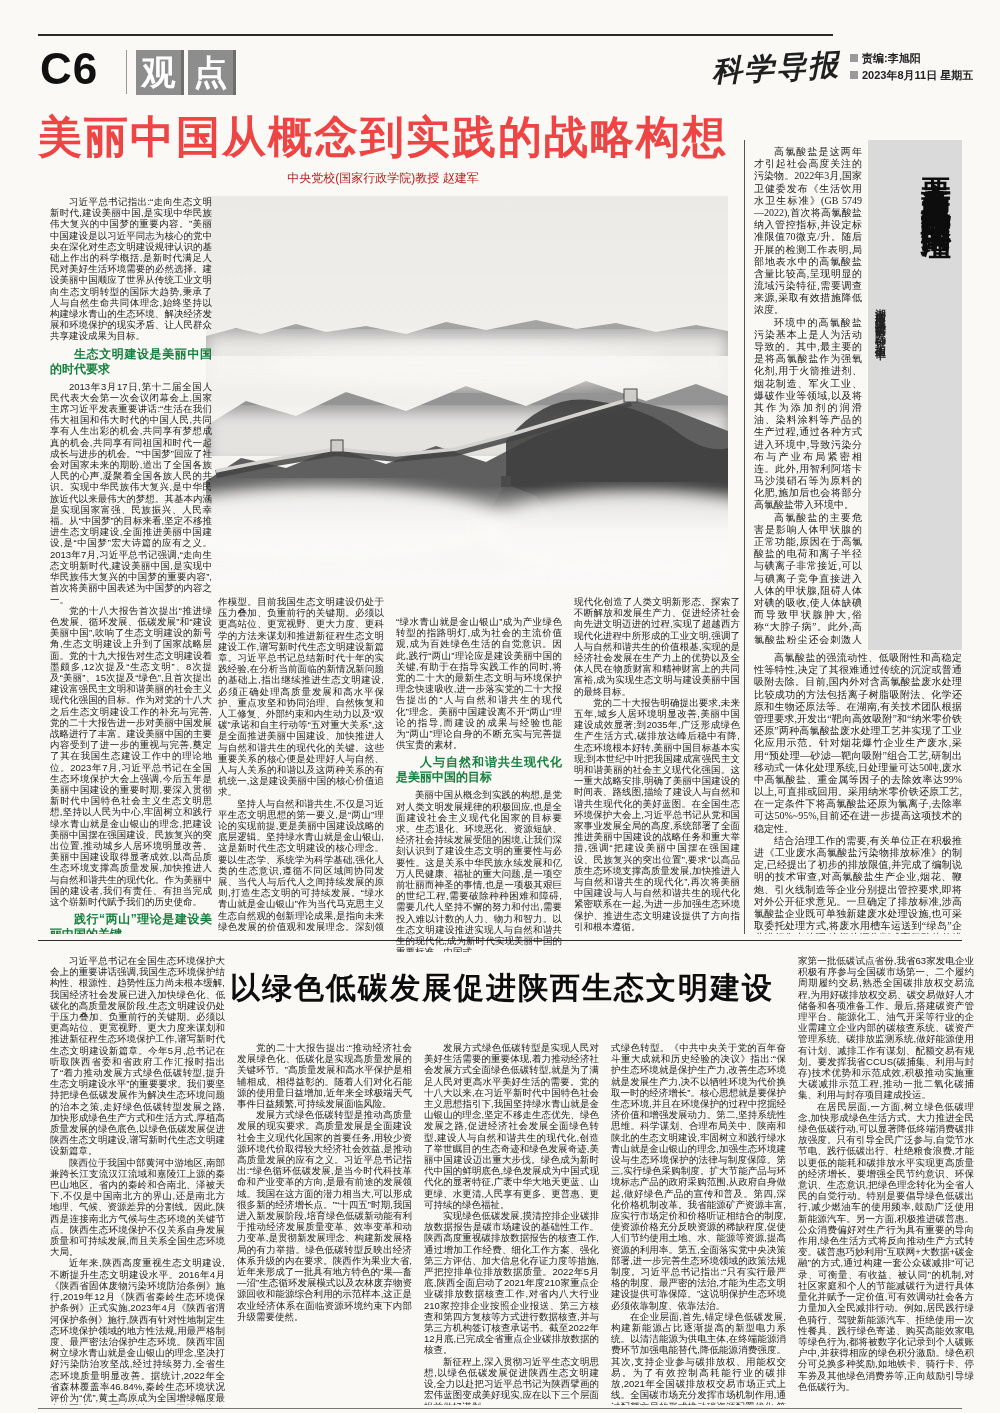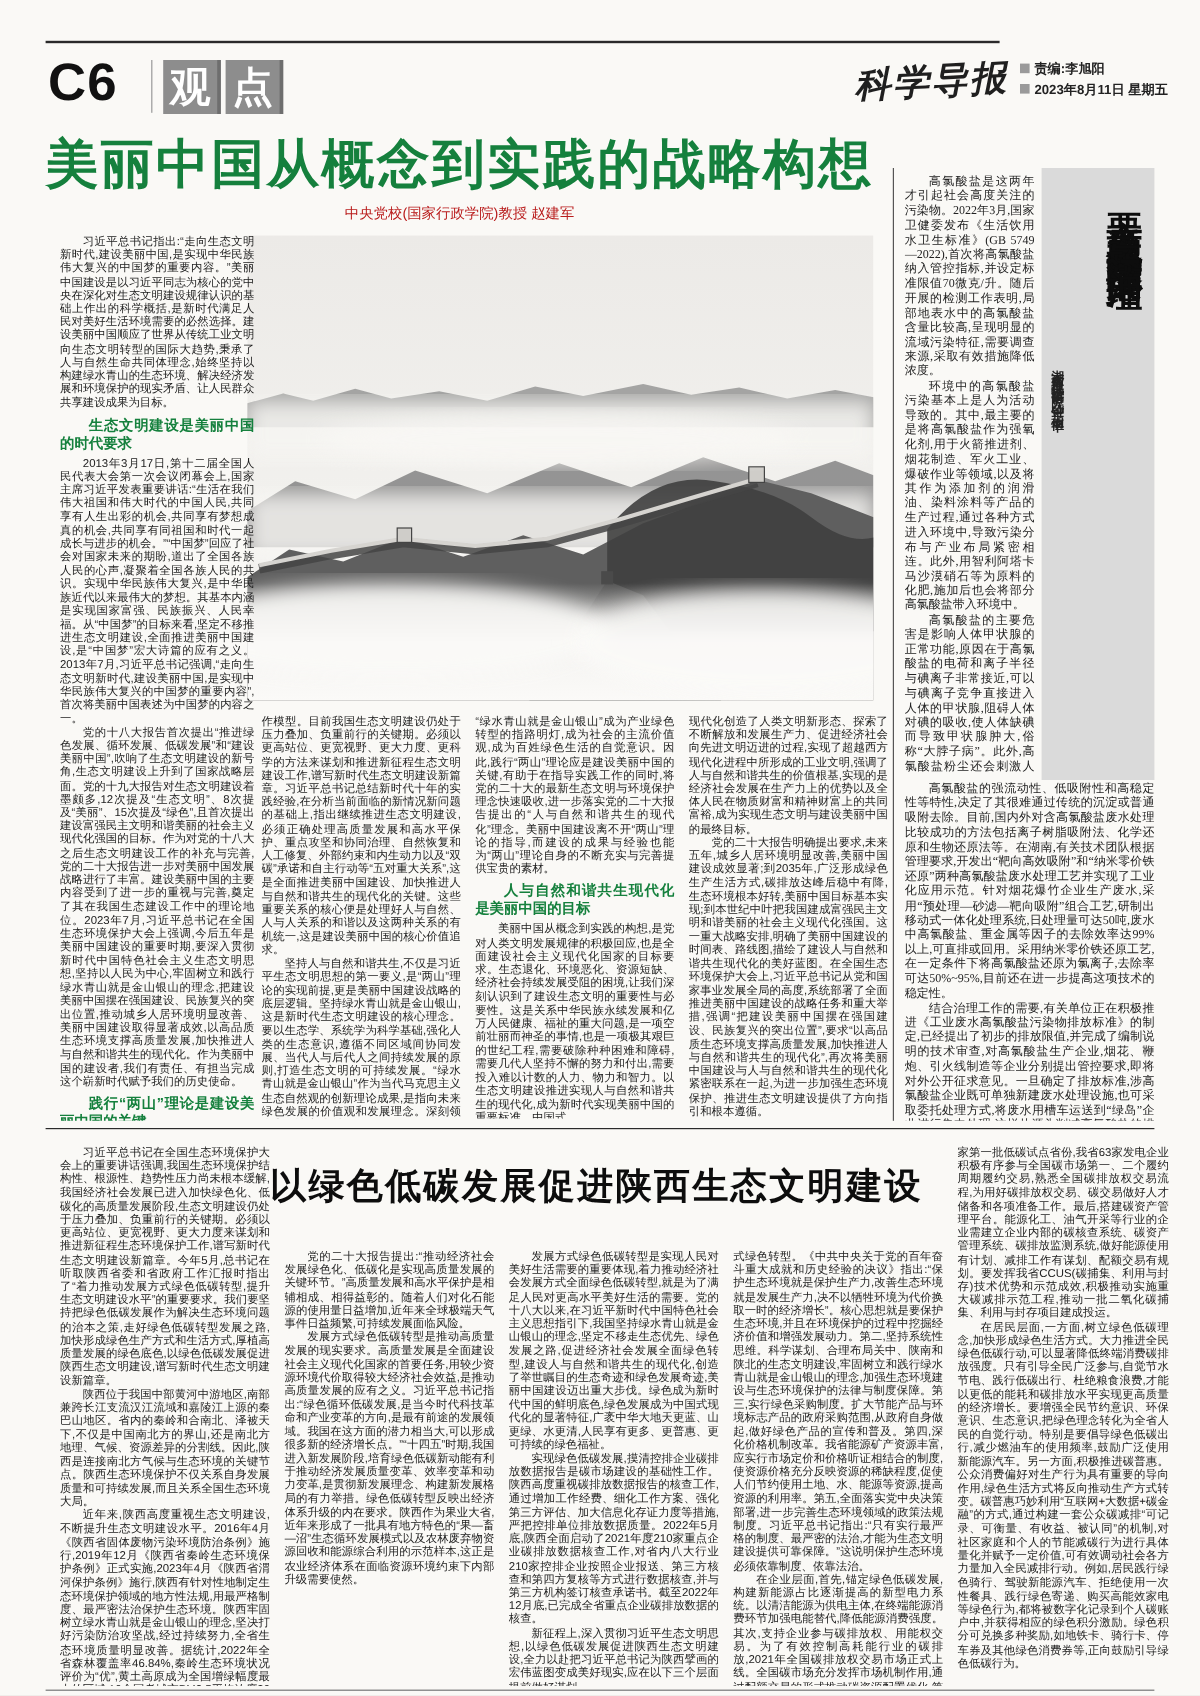--- a/index.html
+++ b/index.html
@@ -10,38 +10,38 @@
   .rule-v{position:absolute;background:#555;width:1px;}
   
   .pagecode{font-size:44px;font-weight:bold;letter-spacing:1px;color:#111;}
   .secbox{width:45px;height:45px;background:#8d8d8d;color:#fff;display:flex;align-items:center;justify-content:center;
           font-size:34px;font-weight:bold;border-right:3px solid #6e6e6e;}
   .masthead{font-family:"Liberation Serif",serif;font-style:italic;font-weight:bold;font-size:30px;
             transform:rotate(-3deg);color:#1f1f1f;letter-spacing:2px;}
   .edline{font-size:11px;color:#222;line-height:17px;font-weight:bold;}
   .edline .sq{display:inline-block;width:8px;height:8px;background:#9a9a9a;margin-right:4px;}
   
-  .mainhead{font-size:44px;font-weight:900;letter-spacing:2px;text-align:center;color:#15803d;
+  .mainhead{font-size:44px;font-weight:900;letter-spacing:2px;text-align:center;color:#ef4444;
             font-family:"Liberation Sans",sans-serif;white-space:nowrap;}
   .mainby{font-size:12px;text-align:center;color:#b91c1c;}
   .col{position:absolute;overflow:hidden;text-align:justify;}
   .col p{margin:0;}
   .bodytext{font-size:9.5px;line-height:1.18;color:#1c1c1c;margin-left:12px;}
   .b-p{text-indent:2em;}
   .b-pc{text-indent:0;}
   .b-h{font-weight:bold;font-size:12px;line-height:1.25;text-indent:2em;margin:5px 0 4px 0 !important;color:#15803d;}
   
   .kai{font-family:"Liberation Serif",serif;font-size:10px;line-height:1.22;color:#222;}
   .kai .b-p{text-indent:2em;}
   .graypanel{background:#dadada;}
   .vtitle{writing-mode:vertical-rl;font-size:30px;font-weight:900;letter-spacing:4px;color:#0d0d0d;
           font-family:"Liberation Sans",sans-serif;}
   .vauthor{writing-mode:vertical-rl;font-size:10.5px;letter-spacing:2px;color:#222;font-weight:bold;}
   
-  .bothead{font-size:30px;font-weight:900;letter-spacing:2px;text-align:left;color:#0d0d0d;
+  .bothead{font-size:30px;font-weight:900;letter-spacing:2px;text-align:right;color:#0d0d0d;
            font-family:"Liberation Serif",serif;white-space:nowrap;}
   .botby{font-size:11px;text-align:center;color:#222;}
   .photo-frame{position:absolute;left:206px;top:196px;width:522px;height:388px;overflow:hidden;}
 </style>
 </head>
 <body>
 
 <div class="page">
 
   <div class="rule-h" style="left:38px;top:34px;width:795px;height:2px;"></div>
@@ -111,21 +111,21 @@
       <p class="b-p">习近平总书记指出:“走向生态文明新时代,建设美丽中国,是实现中华民族伟大复兴的中国梦的重要内容。”美丽中国建设是以习近平同志为核心的党中央在深化对生态文明建设规律认识的基础上作出的科学概括,是新时代满足人民对美好生活环境需要的必然选择。建设美丽中国顺应了世界从传统工业文明向生态文明转型的国际大趋势,秉承了人与自然生命共同体理念,始终坚持以构建绿水青山的生态环境、解决经济发展和环境保护的现实矛盾、让人民群众共享建设成果为目标。</p>
       <p class="b-h">生态文明建设是美丽中国的时代要求</p>
       <p class="b-p">2013年3月17日,第十二届全国人民代表大会第一次会议闭幕会上,国家主席习近平发表重要讲话:“生活在我们伟大祖国和伟大时代的中国人民,共同享有人生出彩的机会,共同享有梦想成真的机会,共同享有同祖国和时代一起成长与进步的机会。”“中国梦”回应了社会对国家未来的期盼,道出了全国各族人民的心声,凝聚着全国各族人民的共识。实现中华民族伟大复兴,是中华民族近代以来最伟大的梦想。其基本内涵是实现国家富强、民族振兴、人民幸福。从“中国梦”的目标来看,坚定不移推进生态文明建设,全面推进美丽中国建设,是“中国梦”宏大诗篇的应有之义。2013年7月,习近平总书记强调,“走向生态文明新时代,建设美丽中国,是实现中华民族伟大复兴的中国梦的重要内容”,首次将美丽中国表述为中国梦的内容之一。</p>
       <p class="b-p">党的十八大报告首次提出“推进绿色发展、循环发展、低碳发展”和“建设美丽中国”,吹响了生态文明建设的新号角,生态文明建设上升到了国家战略层面。党的十九大报告对生态文明建设着墨颇多,12次提及“生态文明”、8次提及“美丽”、15次提及“绿色”,且首次提出建设富强民主文明和谐美丽的社会主义现代化强国的目标。作为对党的十八大之后生态文明建设工作的补充与完善,党的二十大报告进一步对美丽中国发展战略进行了丰富。建设美丽中国的主要内容受到了进一步的重视与完善,奠定了其在我国生态建设工作中的理论地位。2023年7月,习近平总书记在全国生态环境保护大会上强调,今后五年是美丽中国建设的重要时期,要深入贯彻新时代中国特色社会主义生态文明思想,坚持以人民为中心,牢固树立和践行绿水青山就是金山银山的理念,把建设美丽中国摆在强国建设、民族复兴的突出位置,推动城乡人居环境明显改善、美丽中国建设取得显著成效,以高品质生态环境支撑高质量发展,加快推进人与自然和谐共生的现代化。作为美丽中国的建设者,我们有责任、有担当完成这个崭新时代赋予我们的历史使命。</p>
       <p class="b-h">践行“两山”理论是建设美丽中国的关键</p>
     </div>
   <div class="col bodytext" style="left:206px;top:596px;width:166px;height:336px;">
       <p class="b-pc">作模型。目前我国生态文明建设仍处于压力叠加、负重前行的关键期。必须以更高站位、更宽视野、更大力度、更科学的方法来谋划和推进新征程生态文明建设工作,谱写新时代生态文明建设新篇章。习近平总书记总结新时代十年的实践经验,在分析当前面临的新情况新问题的基础上,指出继续推进生态文明建设,必须正确处理高质量发展和高水平保护、重点攻坚和协同治理、自然恢复和人工修复、外部约束和内生动力以及“双碳”承诺和自主行动等“五对重大关系”,这是全面推进美丽中国建设、加快推进人与自然和谐共生的现代化的关键。这些重要关系的核心便是处理好人与自然、人与人关系的和谐以及这两种关系的有机统一,这是建设美丽中国的核心价值追求。</p>
       <p class="b-p">坚持人与自然和谐共生,不仅是习近平生态文明思想的第一要义,是“两山”理论的实现前提,更是美丽中国建设战略的底层逻辑。坚持绿水青山就是金山银山,这是新时代生态文明建设的核心理念。要以生态学、系统学为科学基础,强化人类的生态意识,遵循不同区域间协同发展、当代人与后代人之间持续发展的原则,打造生态文明的可持续发展。“绿水青山就是金山银山”作为当代马克思主义生态自然观的创新理论成果,是指向未来绿色发展的价值观和发展理念。深刻领会和付诸实践,让</p>
     </div>
-  <div class="col bodytext" style="left:384px;top:596px;width:166px;height:336px;">
+  <div class="col bodytext" style="left:384px;top:616px;width:166px;height:336px;">
       <p class="b-pc">“绿水青山就是金山银山”成为产业绿色转型的指路明灯,成为社会的主流价值观,成为百姓绿色生活的自觉意识。因此,践行“两山”理论应是建设美丽中国的关键,有助于在指导实践工作的同时,将党的二十大的最新生态文明与环境保护理念快速吸收,进一步落实党的二十大报告提出的“人与自然和谐共生的现代化”理念。美丽中国建设离不开“两山”理论的指导,而建设的成果与经验也能为“两山”理论自身的不断充实与完善提供宝贵的素材。</p>
       <p class="b-h">人与自然和谐共生现代化是美丽中国的目标</p>
       <p class="b-p">美丽中国从概念到实践的构想,是党对人类文明发展规律的积极回应,也是全面建设社会主义现代化国家的目标要求。生态退化、环境恶化、资源短缺、经济社会持续发展受阻的困境,让我们深刻认识到了建设生态文明的重要性与必要性。这是关系中华民族永续发展和亿万人民健康、福祉的重大问题,是一项空前壮丽而神圣的事情,也是一项极其艰巨的世纪工程,需要破除种种困难和障碍,需要几代人坚持不懈的努力和付出,需要投入难以计数的人力、物力和智力。以生态文明建设推进实现人与自然和谐共生的现代化,成为新时代实现美丽中国的重要标准。中国式</p>
     </div>
   <div class="col bodytext" style="left:562px;top:596px;width:166px;height:336px;">
       <p class="b-pc">现代化创造了人类文明新形态、探索了不断解放和发展生产力、促进经济社会向先进文明迈进的过程,实现了超越西方现代化进程中所形成的工业文明,强调了人与自然和谐共生的价值根基,实现的是经济社会发展在生产力上的优势以及全体人民在物质财富和精神财富上的共同富裕,成为实现生态文明与建设美丽中国的最终目标。</p>
       <p class="b-p">党的二十大报告明确提出要求,未来五年,城乡人居环境明显改善,美丽中国建设成效显著;到2035年,广泛形成绿色生产生活方式,碳排放达峰后稳中有降,生态环境根本好转,美丽中国目标基本实现;到本世纪中叶把我国建成富强民主文明和谐美丽的社会主义现代化强国。这一重大战略安排,明确了美丽中国建设的时间表、路线图,描绘了建设人与自然和谐共生现代化的美好蓝图。在全国生态环境保护大会上,习近平总书记从党和国家事业发展全局的高度,系统部署了全面推进美丽中国建设的战略任务和重大举措,强调“把建设美丽中国摆在强国建设、民族复兴的突出位置”,要求“以高品质生态环境支撑高质量发展,加快推进人与自然和谐共生的现代化”,再次将美丽中国建设与人与自然和谐共生的现代化紧密联系在一起,为进一步加强生态环境保护、推进生态文明建设提供了方向指引和根本遵循。</p>
     </div>
 
   <div class="rule-v" style="left:744px;top:140px;height:794px;"></div>

